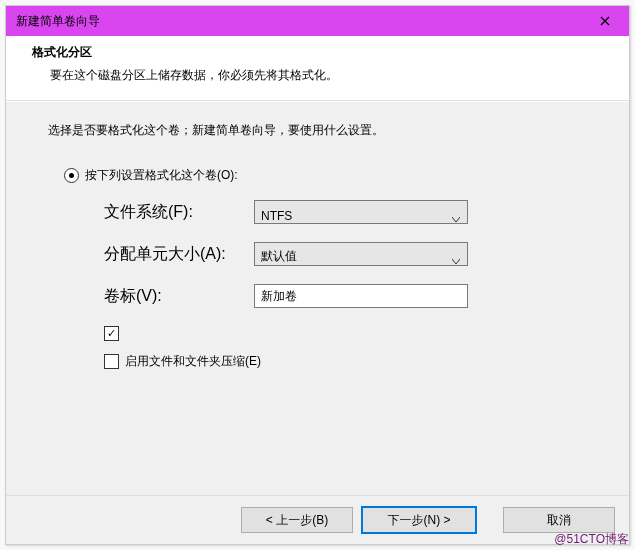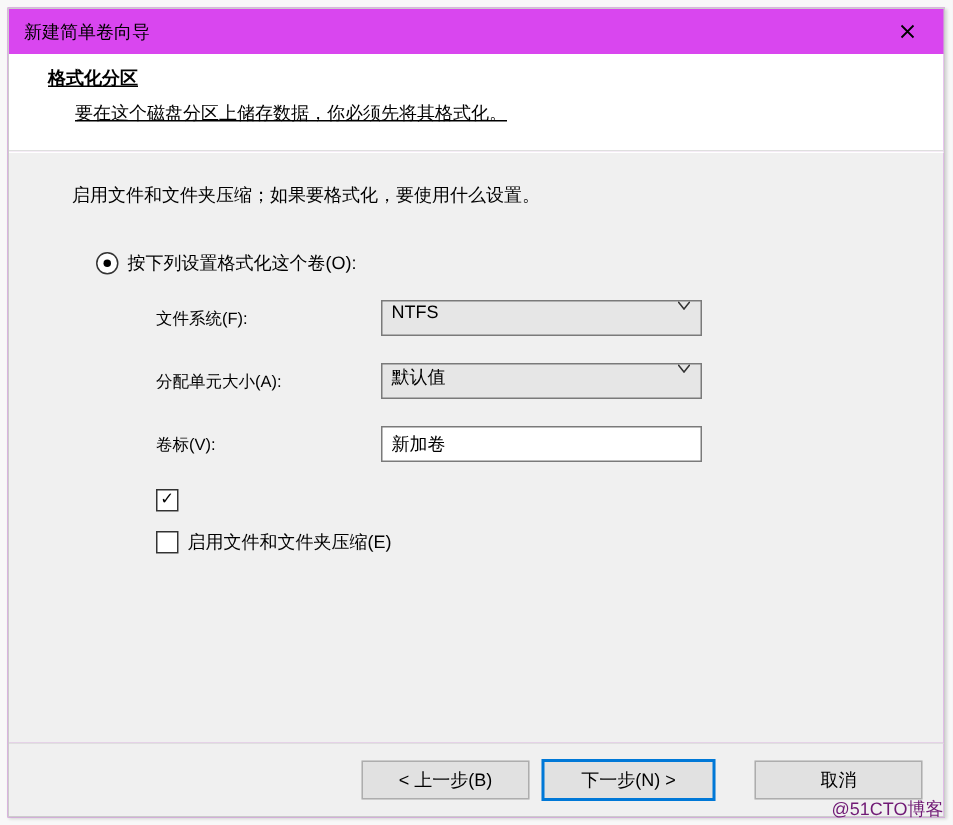--- a/index.html
+++ b/index.html
@@ -40,21 +40,20 @@
     justify-content: center;
     font-size: 14px;
     color: #000;
     position: relative;
   }
   .titlebar .close svg { width:10px; height:10px; }
   .header-area {
     padding: 8px 20px 16px 26px;
     background: #ffffff;
     border-bottom: 1px solid #dfdfdf;
-    text-decoration: underline;
   }
   .header-area .h1 {
     font-weight: bold;
     font-size: 12px;
     margin-bottom: 6px;
   }
   .header-area .h2 {
     font-size: 12px;
     padding-left: 18px;
   }
@@ -91,29 +90,29 @@
     padding-left: 56px;
     margin-top: 16px;
   }
   .opt-row {
     display: flex;
     align-items: center;
     margin-bottom: 18px;
   }
   .opt-label {
     width: 150px;
-    font-size: 11px;
+    font-size: 16px;
   }
   .combo {
     width: 200px;
     height: 22px;
     border: 1px solid #7a7a7a;
     background: #e6e6e6;
     display: flex;
-    align-items: flex-start;
+    align-items: flex-end;
     justify-content: space-between;
     padding: 0 6px;
     font-size: 12px;
   }
   .combo .chev {
     width: 10px;
     display:flex;
     justify-content:center;
   }
   .combo .chev svg { width:8px; height:6px; }
@@ -198,21 +197,21 @@
         </svg>
     </div>
   </div>
 
   <div class="header-area">
     <div class="h1">格式化分区</div>
     <div class="h2">要在这个磁盘分区上储存数据，你必须先将其格式化。</div>
   </div>
 
   <div class="body-area">
-    <div class="desc">启用文件和文件夹压缩；如果要格式化，要使用什么设置。</div>
+    <div class="desc">选择是否要格式化这个卷；新建简单卷向导，要使用什么设置。</div>
 
 
     <div class="radio-row">
       <span class="radio checked"></span>
       <span>按下列设置格式化这个卷(O):</span>
     </div>
 
     <div class="opt-grid">
 
       <div class="opt-row">

